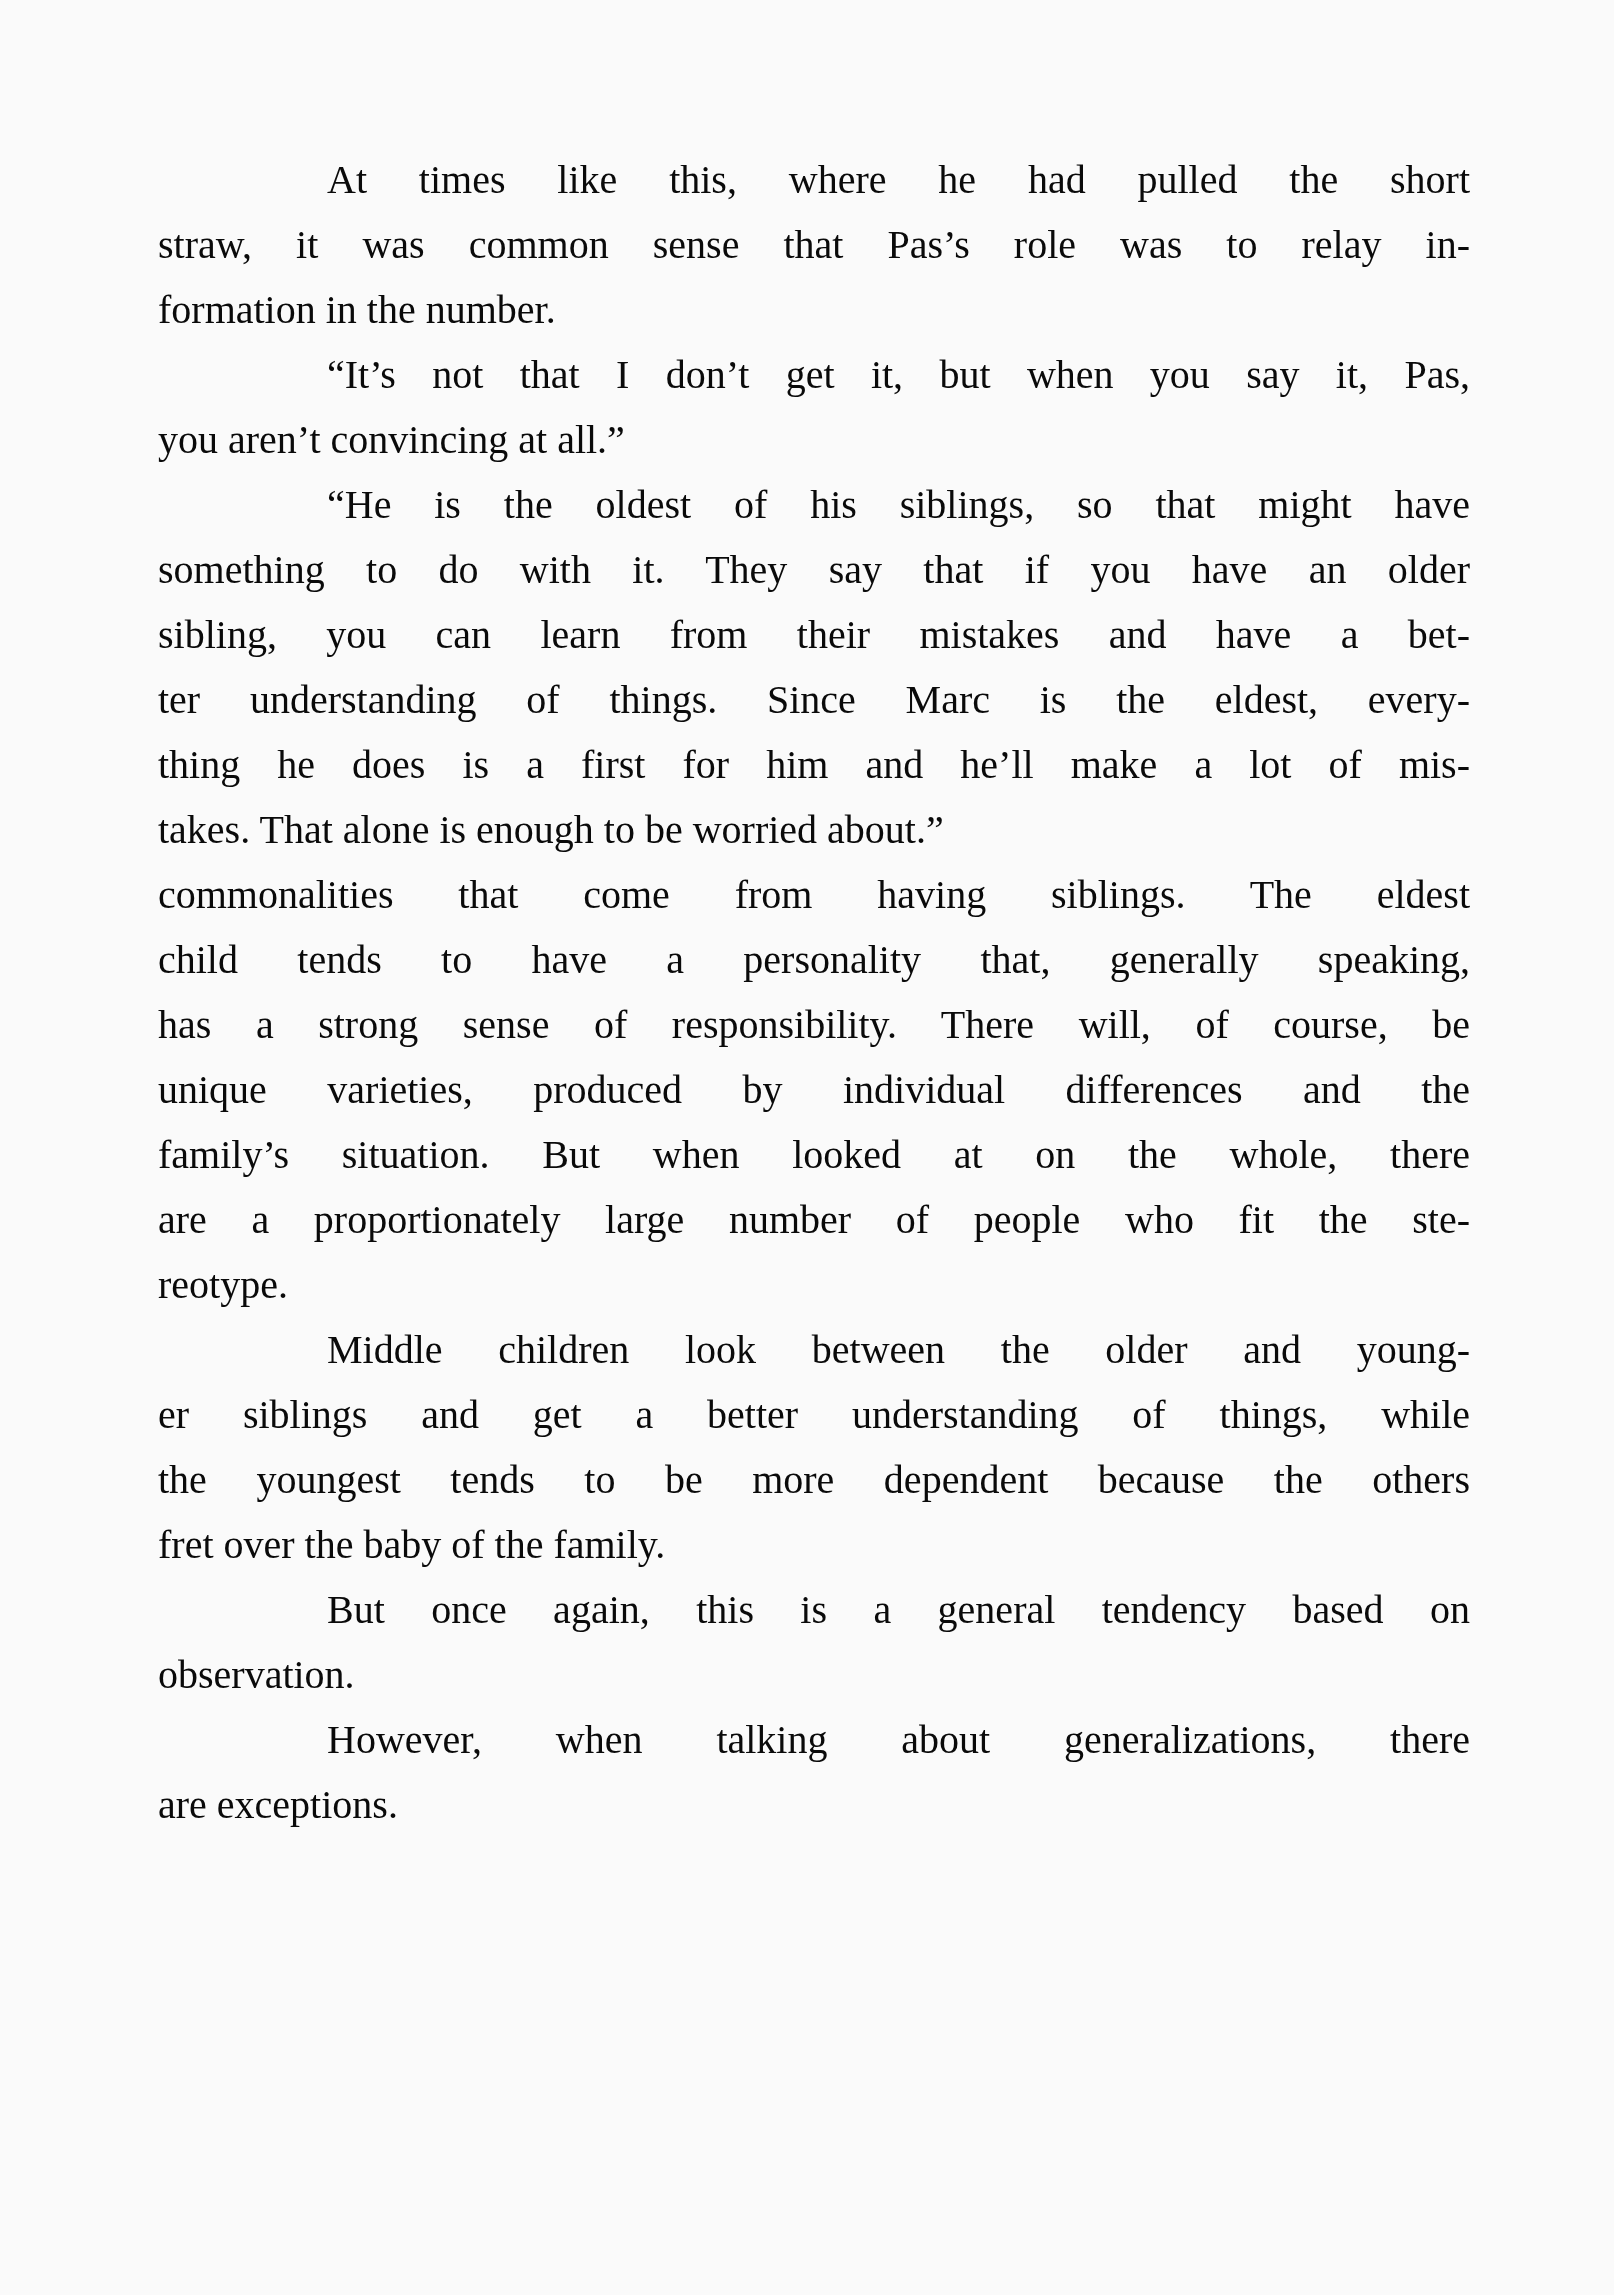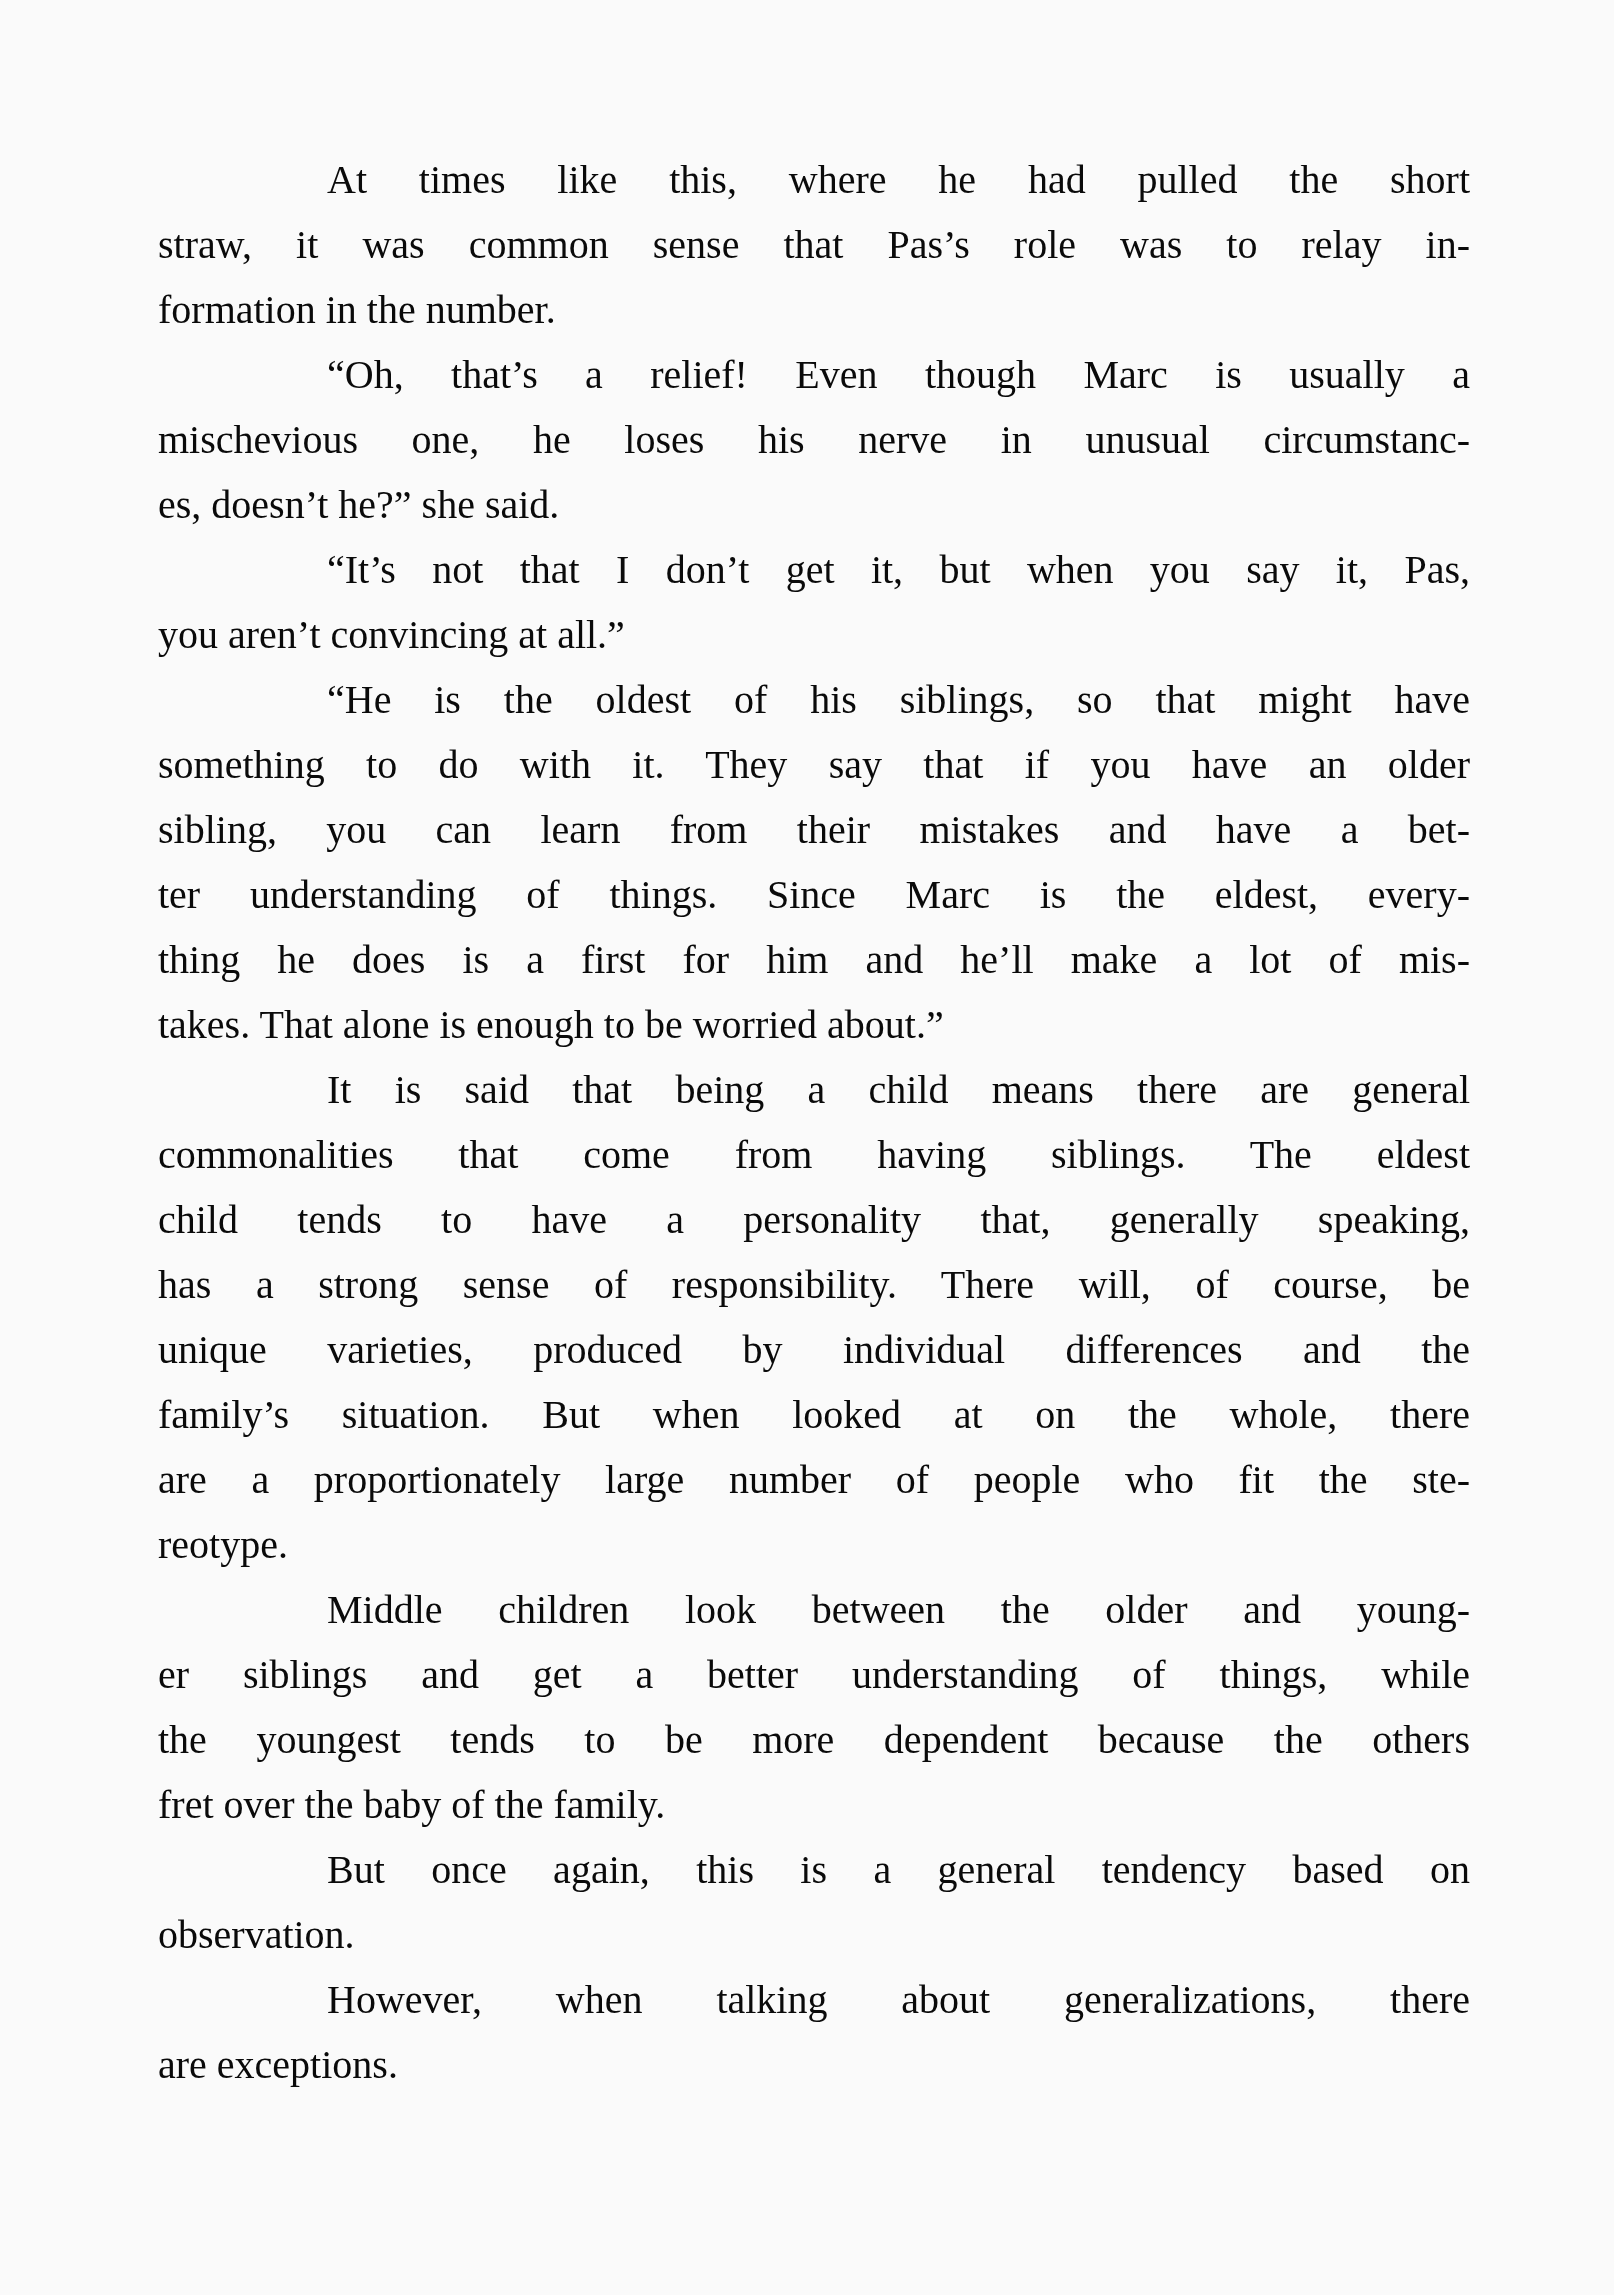--- a/index.html
+++ b/index.html
@@ -43,42 +43,36 @@
 <body>
 
 <div class="text-block">
 
   <div class="para">
     <div class="line par-start">At times like this, where he had pulled the short</div>
     <div class="line">straw, it was common sense that Pas’s role was to relay in-</div>
     <div class="line par-end">formation in the number.</div>
   </div>
 
-  <div class="para">
-    <div class="line par-start">“Oh, that’s a relief! Even though Marc is usually a</div>
-    <div class="line">mischevious one, he loses his nerve in unusual circumstanc-</div>
-    <div class="line par-end">es, doesn’t he?” she said.</div>
-  </div>
 
   <div class="para">
     <div class="line par-start">“It’s not that I don’t get it, but when you say it, Pas,</div>
     <div class="line par-end">you aren’t convincing at all.”</div>
   </div>
 
   <div class="para">
     <div class="line par-start">“He is the oldest of his siblings, so that might have</div>
     <div class="line">something to do with it. They say that if you have an older</div>
     <div class="line">sibling, you can learn from their mistakes and have a bet-</div>
     <div class="line">ter understanding of things. Since Marc is the eldest, every-</div>
     <div class="line">thing he does is a first for him and he’ll make a lot of mis-</div>
     <div class="line par-end">takes. That alone is enough to be worried about.”</div>
   </div>
 
   <div class="para">
-    <div class="line par-start">It is said that being a child means there are general</div>
     <div class="line">commonalities that come from having siblings. The eldest</div>
     <div class="line">child tends to have a personality that, generally speaking,</div>
     <div class="line">has a strong sense of responsibility. There will, of course, be</div>
     <div class="line">unique varieties, produced by individual differences and the</div>
     <div class="line">family’s situation. But when looked at on the whole, there</div>
     <div class="line">are a proportionately large number of people who fit the ste-</div>
     <div class="line par-end">reotype.</div>
   </div>
 
   <div class="para">

